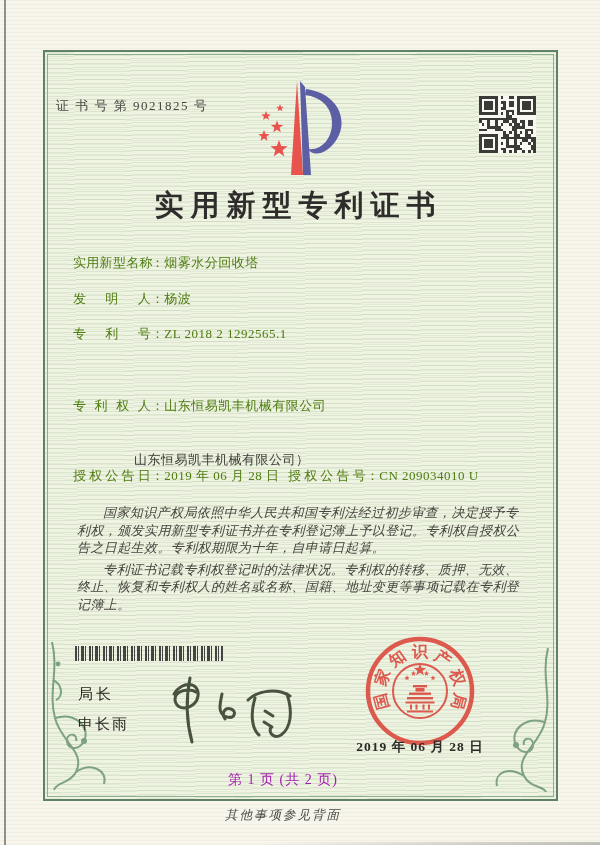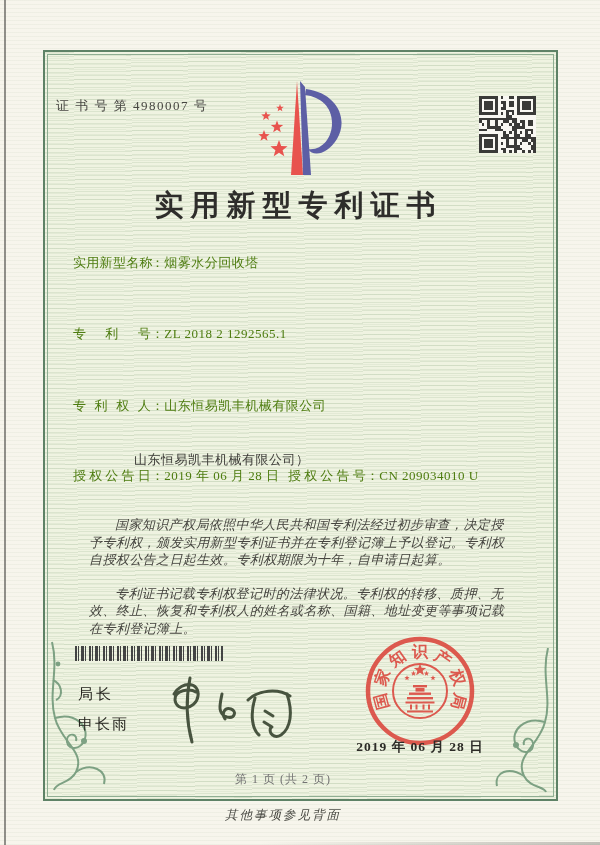--- a/index.html
+++ b/index.html
@@ -43,38 +43,38 @@
   }
   .colon { display:inline-block; }
   .fvalue { letter-spacing:.5px; }
   .grant-no-pair { position:absolute; left:215px; top:0; }
   .addr2 { left:134px; top:451px; font-size:13px; letter-spacing:.5px; }
   .body-text {
     position:absolute; left:73px; top:500px; width:458px;
     font-size:13px; line-height:17.5px; letter-spacing:.4px;
     color:#45443f; font-style:italic;
   }
-  .body-text p { margin:16px; text-indent:2em; }
+  .body-text p { margin:4px; text-indent:2em; }
   .barcode {
     position:absolute; left:75px; top:646px; width:148px; height:15px;
     background:repeating-linear-gradient(90deg,
       #26262a 0 2px, transparent 2px 3px,
       #26262a 3px 4px, transparent 4px 6px,
       #26262a 6px 9px, transparent 9px 10px,
       #26262a 10px 11px, transparent 11px 14px);
     opacity:.85;
   }
   .director-label { left:78px; top:685px; font-size:15px; letter-spacing:3px; color:#26251f;
     font-family:"Liberation Sans","DejaVu Sans",sans-serif; }
   .director-name  { left:78px; top:715px; font-size:15px; letter-spacing:2px; color:#26251f;
     font-family:"Liberation Sans","DejaVu Sans",sans-serif; }
   .stamp-date { left:350px; top:738px; width:140px; text-align:center;
     font-size:13.5px; letter-spacing:1px; color:#2c2b27; font-weight:600; }
   .page-info { left:43px; top:771px; width:480px; text-align:center;
-    font-size:12px; letter-spacing:1px; color:#737373; }
+    font-size:14px; letter-spacing:1px; color:#a21caf; }
   .back-note { left:43px; top:807px; width:480px; text-align:center;
     font-size:12.5px; letter-spacing:2px; color:#4a4a44; font-style:italic; }
   svg { display:block; }
 </style>
 </head>
 <body>
 
 <div class="page">
 
   <div class="scan-edge-left"></div>
@@ -96,21 +96,21 @@
   </svg>
   <svg class="abs" style="left:488px;top:648px;transform:scaleX(-1);" width="66" height="146" viewBox="0 0 66 146">
     <g stroke="#6b9474" fill="none" stroke-width="2" opacity=".85">
       <path d="M6,0 C13,28 2,50 9,74 C15,98 40,108 30,128 C24,140 10,138 8,144"></path>
       <path d="M9,74 C28,68 45,82 38,97 C33,108 19,105 21,95 C23,88 32,90 30,97"></path>
       <path d="M30,128 C45,118 60,124 57,138"></path>
       <circle cx="38" cy="97" r="3" fill="#6b9474" stroke="none"></circle>
     </g>
   </svg>
 
-  <div class="abs cert-number">证 书 号 第 4980007 号</div>
+  <div class="abs cert-number">证 书 号 第 9021825 号</div>
 
   <svg class="abs" style="left:253px;top:73px;" width="95" height="110" viewBox="0 0 95 110">
     <g id="logo-stars" fill="#e8534e">
         <polygon points="26.00,67.00 28.22,72.94 34.56,73.22 29.59,77.17 31.29,83.28 26.00,79.78 20.71,83.28 22.41,77.17 17.44,73.22 23.78,72.94"></polygon>
         <polygon points="11.00,57.00 12.48,60.96 16.71,61.15 13.40,63.78 14.53,67.85 11.00,65.52 7.47,67.85 8.60,63.78 5.29,61.15 9.52,60.96"></polygon>
         <polygon points="24.00,47.50 25.60,51.79 30.18,51.99 26.60,54.84 27.82,59.26 24.00,56.73 20.18,59.26 21.40,54.84 17.82,51.99 22.40,51.79"></polygon>
         <polygon points="13.00,38.00 14.23,41.30 17.76,41.45 15.00,43.65 15.94,47.05 13.00,45.10 10.06,47.05 11.00,43.65 8.24,41.45 11.77,41.30"></polygon>
         <polygon points="27.00,31.00 27.99,33.64 30.80,33.76 28.60,35.52 29.35,38.24 27.00,36.68 24.65,38.24 25.40,35.52 23.20,33.76 26.01,33.64"></polygon>
       </g>
     <polygon points="44,8 38,102 50,102" fill="#e8534e"></polygon>
@@ -262,20 +262,23 @@
       <rect x="0" y="14" width="7" height="7" fill="#3a3a38"></rect>
       <rect x="1" y="15" width="5" height="5" fill="#f8f7f2"></rect>
       <rect x="2" y="16" width="3" height="3" fill="#3a3a38"></rect>
     </svg>
 
   <div class="abs title">实用新型专利证书</div>
 
   <div class="abs row" style="top:254px">
     <span class="flabel">实用新型名称</span><span class="colon">：</span><span class="fvalue">烟雾水分回收塔</span>
   </div>
+  <div class="abs row" style="top:290px">
+    <span class="flabel">发明人</span><span class="colon">：</span><span class="fvalue">杨波</span>
+  </div>
   <div class="abs row" style="top:325px">
     <span class="flabel">专利号</span><span class="colon">：</span><span class="fvalue">ZL 2018 2 1292565.1</span>
   </div>
   <div class="abs row" style="top:397px">
     <span class="flabel">专利权人</span><span class="colon">：</span><span class="fvalue">山东恒易凯丰机械有限公司</span>
   </div>
   <div class="abs addr2">山东恒易凯丰机械有限公司）</div>
   <div class="abs row" style="top:467px">
     <span class="flabel">授权公告日</span><span class="colon">：</span><span class="fvalue">2019 年 06 月 28 日</span>
     <span class="grant-no-pair"><span class="flabel">授权公告号</span><span class="colon">：</span><span class="fvalue">CN 209034010 U</span></span>

